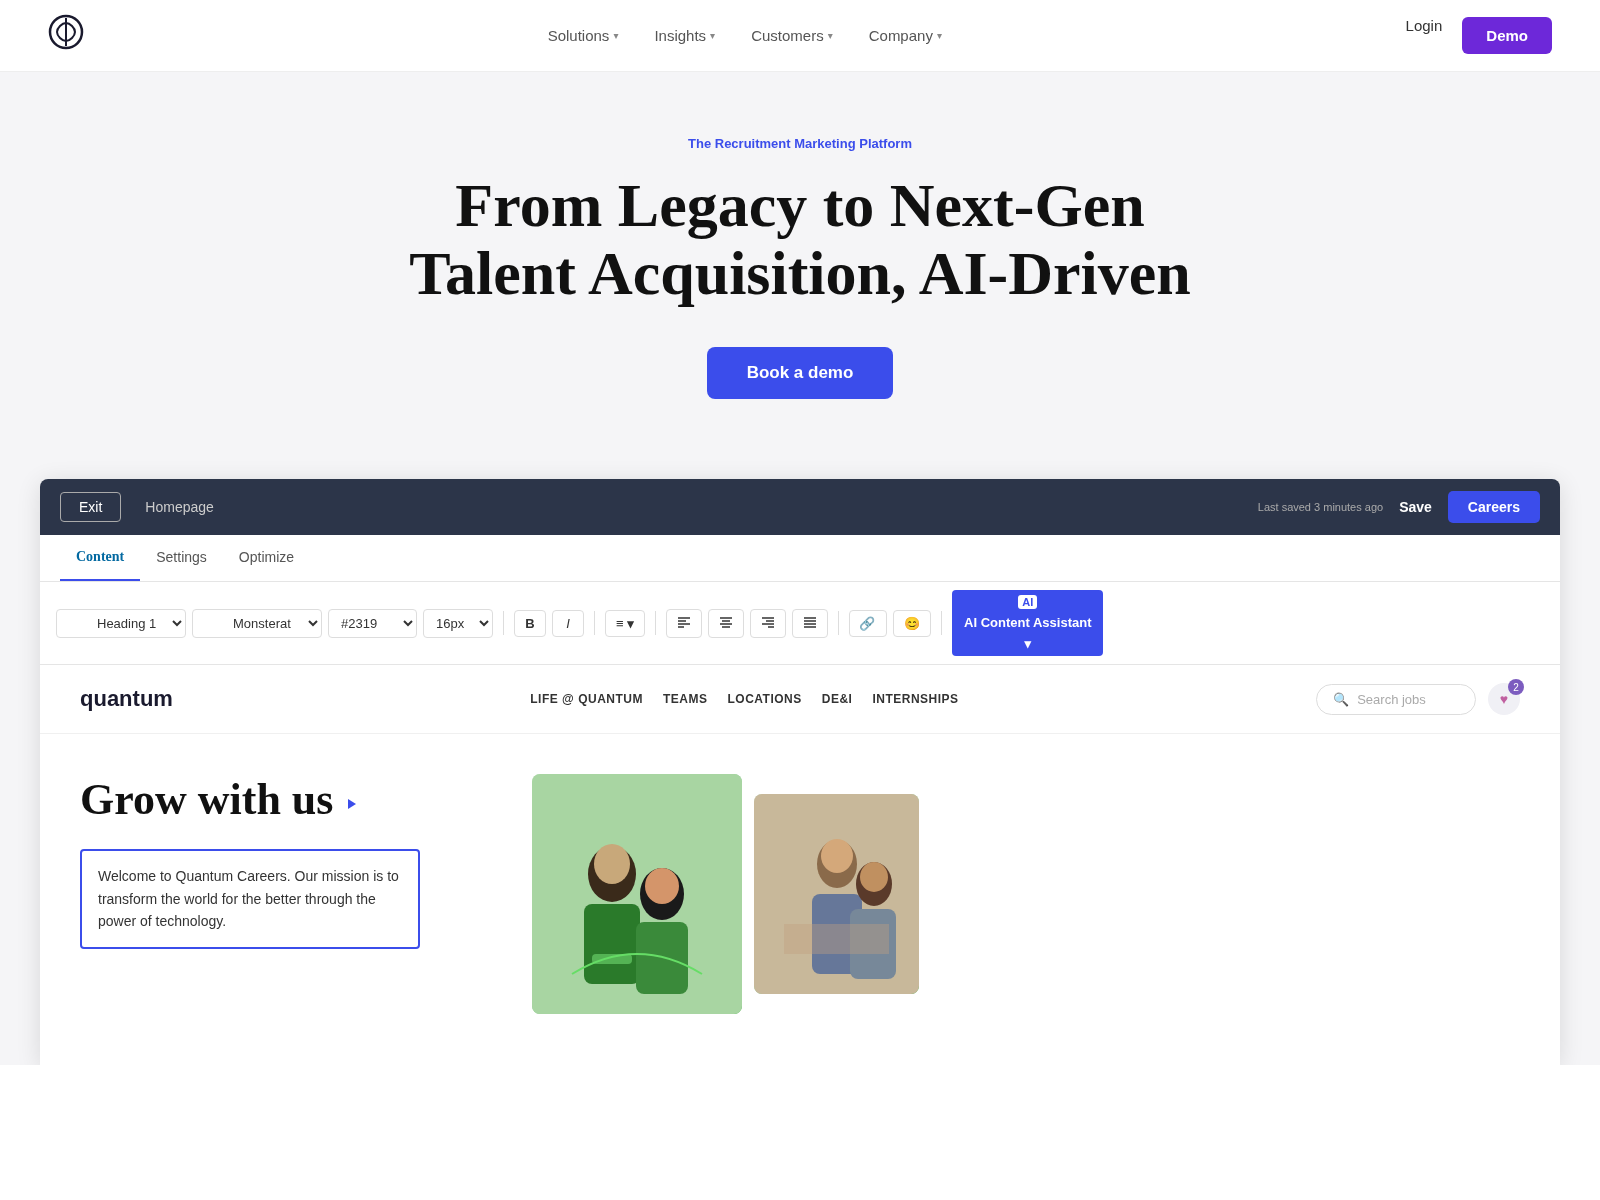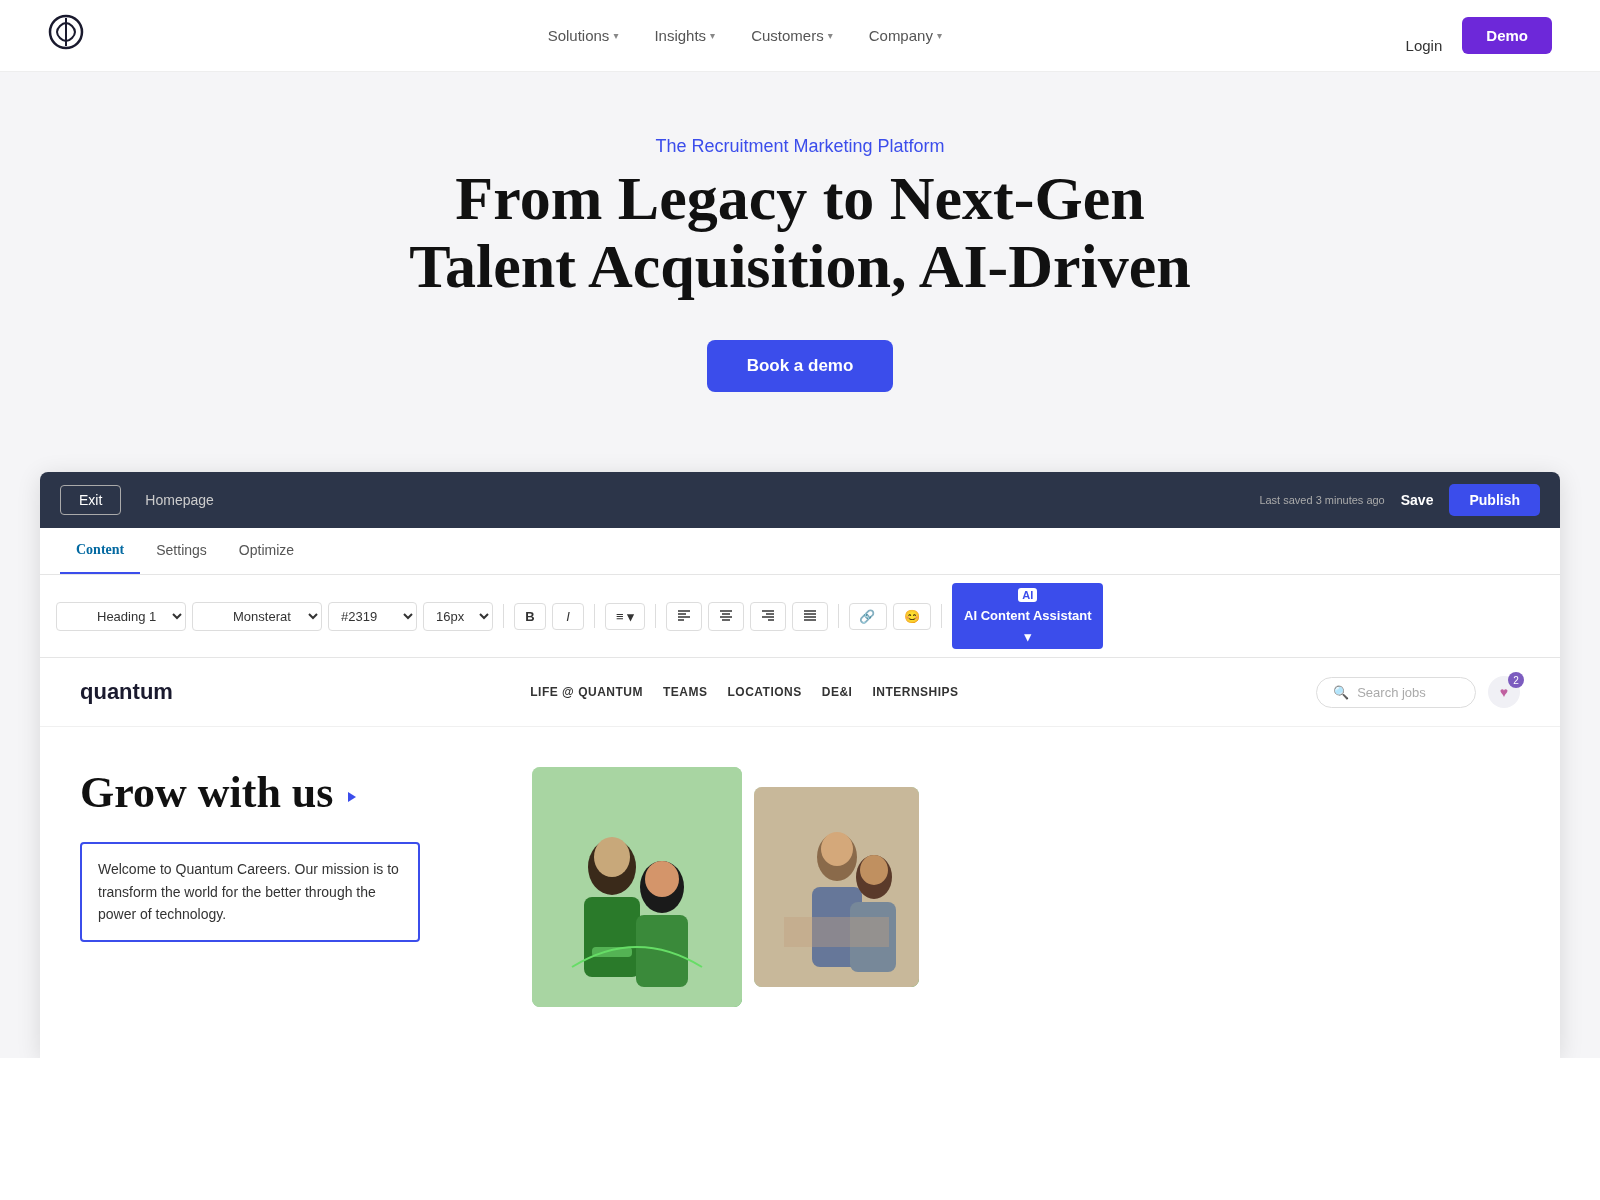--- a/index.html
+++ b/index.html
@@ -11,35 +11,35 @@
       padding: 0 48px; height: 72px; background: #fff;
       border-bottom: 1px solid #eee; position: relative; z-index: 10;
     }
     .nav-logo { font-size: 28px; font-weight: 900; color: #1a1a2e; }
     .nav-logo svg { width: 36px; height: 36px; }
     .nav-links { display: flex; gap: 36px; align-items: center; }
     .nav-link {
       color: #555; font-size: 15px; cursor: pointer; display: flex; align-items: center; gap: 4px;
     }
     .chevron { font-size: 10px; color: #888; }
-    .nav-actions { display: flex; align-items: flex-end; gap: 20px; }
+    .nav-actions { display: flex; align-items: flex-start; gap: 20px; }
     .btn-login { color: #333; font-size: 15px; cursor: pointer; font-weight: 500; }
     .btn-demo {
       background: #6d28d9; color: #fff; padding: 10px 24px;
       border-radius: 6px; font-size: 15px; font-weight: 600; cursor: pointer;
       border: none;
     }
 
     
     .hero {
       background: #f5f5f7; text-align: center;
       padding: 64px 40px 80px;
     }
     .hero-subtitle {
-      color: #3b4deb; font-size: 18px; font-weight: 400; margin-bottom: 7px;
+      color: #3b4deb; font-size: 13px; font-weight: 700; margin-bottom: 20px;
     }
     .hero-title {
       font-size: 62px; font-weight: 800; color: #111; line-height: 1.1;
       max-width: 860px; margin: 0 auto 40px; font-family: Georgia, serif;
     }
     .btn-book-demo {
       background: #3b4deb; color: #fff; padding: 16px 40px;
       border-radius: 8px; font-size: 17px; font-weight: 600; cursor: pointer;
       border: none; display: inline-block;
     }
@@ -231,21 +231,21 @@
   <div class="editor-chrome">
 
     <div class="editor-topbar">
       <div class="topbar-left">
         <button class="btn-exit">Exit</button>
         <span class="topbar-page">Homepage</span>
       </div>
       <div class="topbar-right">
         <span class="last-saved">Last saved 3 minutes ago</span>
         <button class="btn-save">Save</button>
-        <button class="btn-publish">Publish</button>
+        <button class="btn-publish">Careers</button>
       </div>
     </div>
 
     <div class="editor-tabs">
       <div class="editor-tab active">Content</div>
       <div class="editor-tab">Settings</div>
       <div class="editor-tab">Optimize</div>
     </div>
 
     <div class="editor-toolbar">

